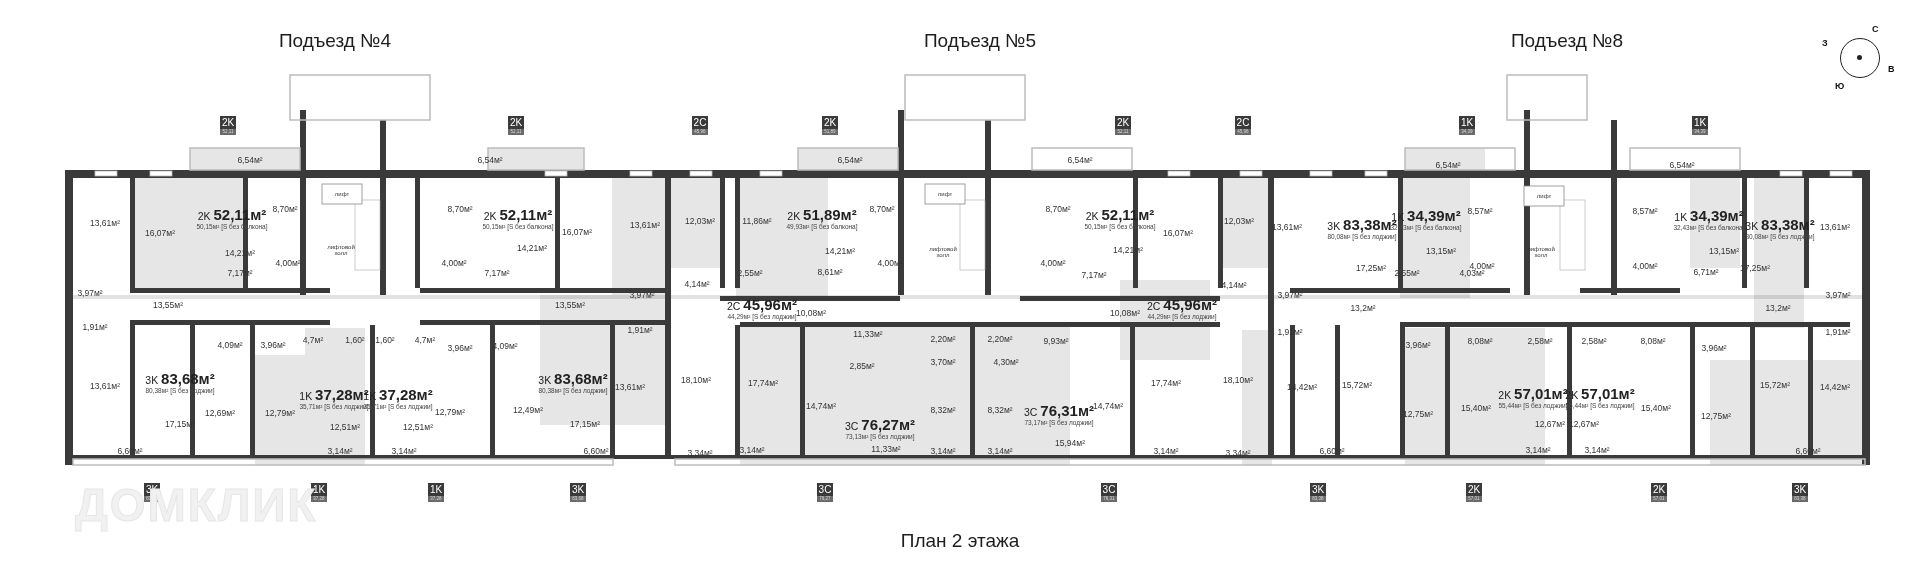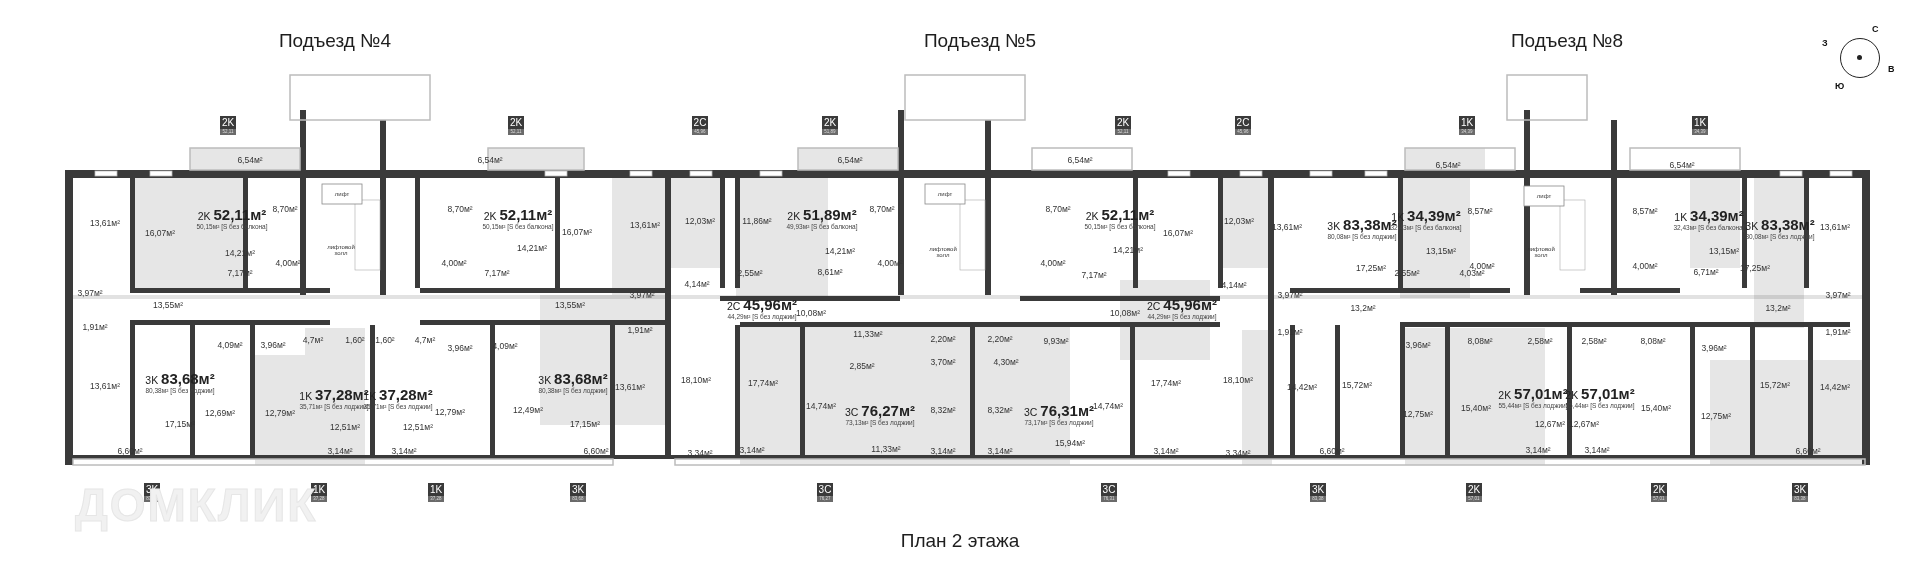--- a/index.html
+++ b/index.html
@@ -309,21 +309,21 @@
       <div class="s">80,38м² [S без лоджии]</div>
     </div>
     <div class="apt" style="left: 762px; top: 308px;">
       <div class="t"><span>2C </span><b>45,96м²</b></div>
       <div class="s">44,29м² [S без лоджии]</div>
     </div>
     <div class="apt" style="left: 822px; top: 218px;">
       <div class="t"><span>2K </span><b>51,89м²</b></div>
       <div class="s">49,93м² [S без балкона]</div>
     </div>
-    <div class="apt" style="left: 880px; top: 414px;">
+    <div class="apt" style="left: 880px; top: 428px;">
       <div class="t"><span>3C </span><b>76,27м²</b></div>
       <div class="s">73,13м² [S без лоджии]</div>
     </div>
     <div class="apt" style="left: 1059px; top: 414px;">
       <div class="t"><span>3C </span><b>76,31м²</b></div>
       <div class="s">73,17м² [S без лоджии]</div>
     </div>
     <div class="apt" style="left: 1120px; top: 218px;">
       <div class="t"><span>2K </span><b>52,11м²</b></div>
       <div class="s">50,15м² [S без балкона]</div>

